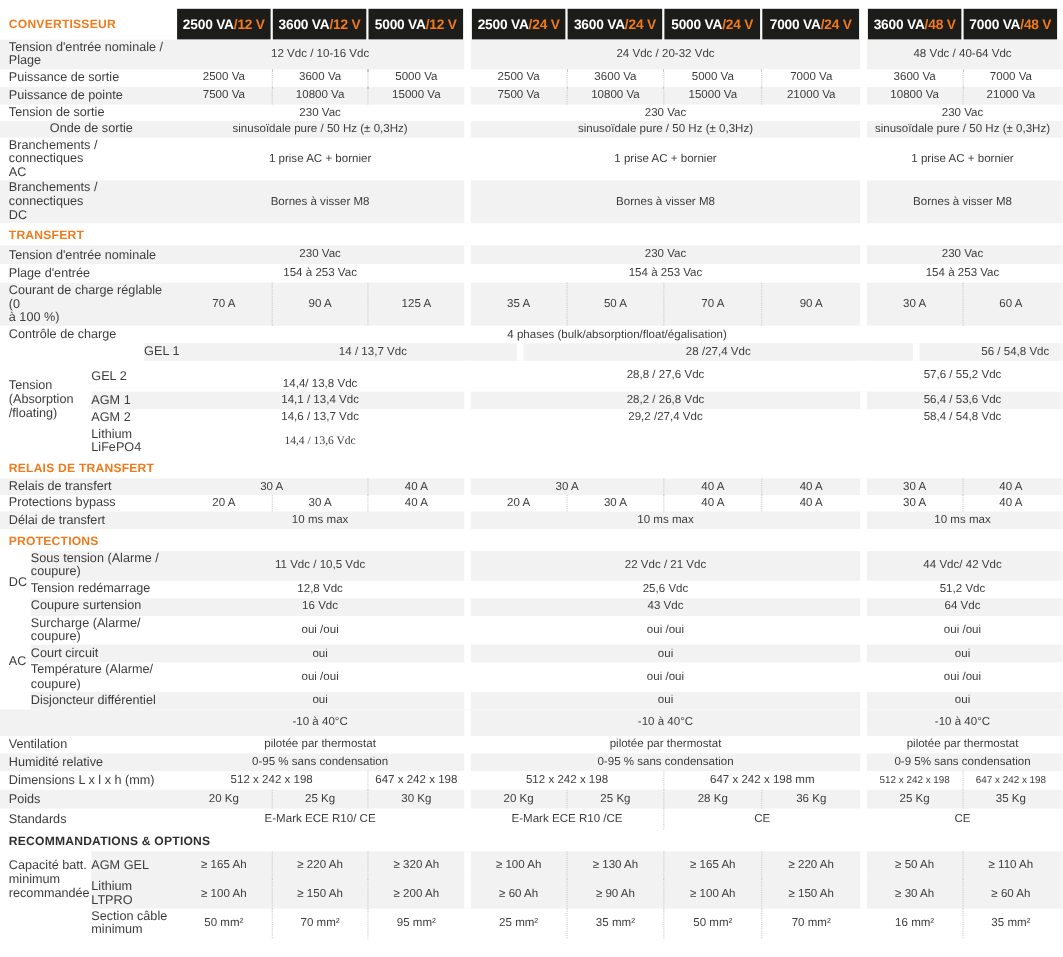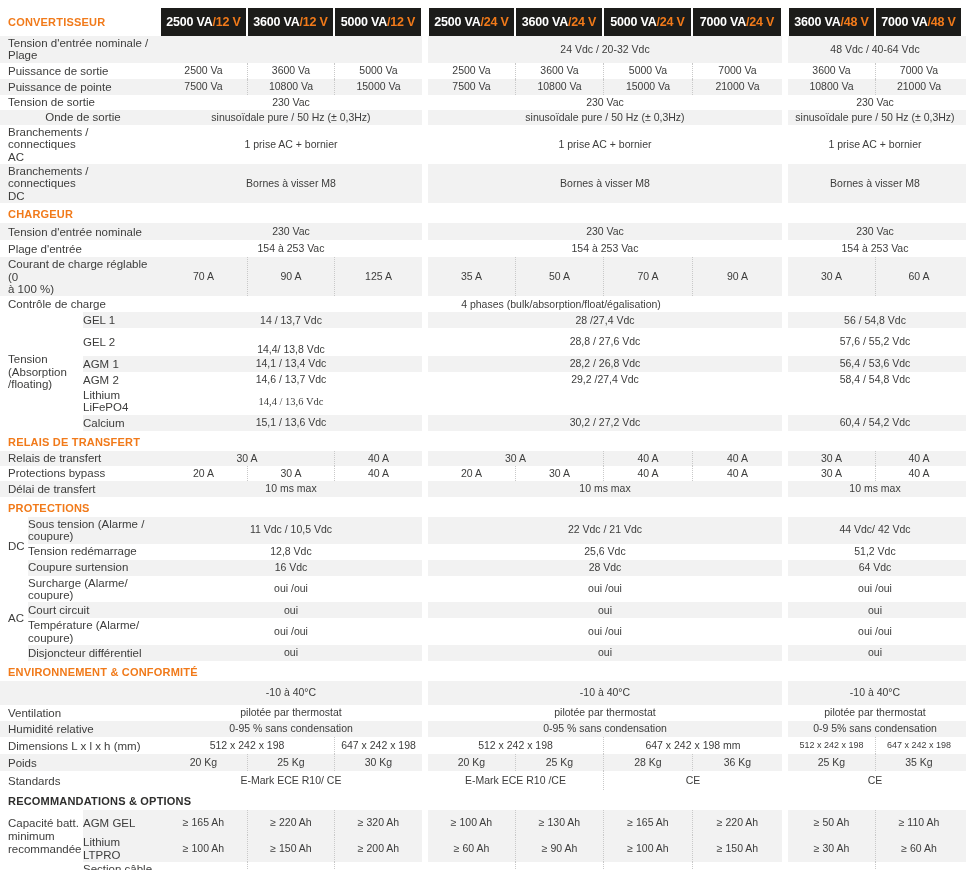--- a/index.html
+++ b/index.html
@@ -64,20 +64,21 @@
         <span class="hva">7000 VA</span>
         <span class="hvolt">/48 V</span>
       </div>
     </div>
     <div class="block">
       <div class="grid-row data-row shade" style="min-height: 24px;">
         <div class="gapcover" style="grid-column: 5 / 6;"></div>
         <div class="gapcover" style="grid-column: 10 / 11;"></div>
         <div class="rowlabel" style="grid-column: 1;">Tension d'entrée nominale /
 Plage</div>
+        <div class="cell" style="grid-column: 2 / 5;">12 Vdc / 10-16 Vdc</div>
         <div class="cell" style="grid-column: 6 / 10;">24 Vdc / 20-32 Vdc</div>
         <div class="cell" style="grid-column: 11 / 13;">48 Vdc / 40-64 Vdc</div>
       </div>
       <div class="grid-row data-row" style="min-height: 16px;">
         <div class="gapcover" style="grid-column: 5 / 6;"></div>
         <div class="gapcover" style="grid-column: 10 / 11;"></div>
         <div class="rowlabel" style="grid-column: 1;">Puissance de sortie</div>
         <div class="cell" style="grid-column: 2 / 3;">2500 Va</div>
         <div class="cell sep" style="grid-column: 3 / 4;">3600 Va</div>
         <div class="cell sep" style="grid-column: 4 / 5;">5000 Va</div>
@@ -130,21 +131,21 @@
       <div class="grid-row data-row shade" style="min-height: 25px;">
         <div class="gapcover" style="grid-column: 5 / 6;"></div>
         <div class="gapcover" style="grid-column: 10 / 11;"></div>
         <div class="rowlabel" style="grid-column: 1;">Branchements / connectiques
 DC</div>
         <div class="cell" style="grid-column: 2 / 5;">Bornes à visser M8</div>
         <div class="cell" style="grid-column: 6 / 10;">Bornes à visser M8</div>
         <div class="cell" style="grid-column: 11 / 13;">Bornes à visser M8</div>
       </div>
     </div>
-    <div class="seclabel">CHARGEUR</div>
+    <div class="seclabel">TRANSFERT</div>
     <div class="block">
       <div class="grid-row data-row shade" style="min-height: 17px;">
         <div class="gapcover" style="grid-column: 5 / 6;"></div>
         <div class="gapcover" style="grid-column: 10 / 11;"></div>
         <div class="rowlabel" style="grid-column: 1;">Tension d'entrée nominale</div>
         <div class="cell" style="grid-column: 2 / 5;">230 Vac</div>
         <div class="cell" style="grid-column: 6 / 10;">230 Vac</div>
         <div class="cell" style="grid-column: 11 / 13;">230 Vac</div>
       </div>
       <div class="grid-row data-row" style="min-height: 17px;">
@@ -174,21 +175,21 @@
         <div class="gapcover" style="grid-column: 5 / 6;"></div>
         <div class="gapcover" style="grid-column: 10 / 11;"></div>
         <div class="rowlabel" style="grid-column: 1;">Contrôle de charge</div>
         <div class="cell" style="grid-column: 2 / 13;">4 phases (bulk/absorption/float/égalisation)</div>
       </div>
     </div>
     <div class="block has-side">
       <div class="sidelabel">Tension
 (Absorption
 /floating)</div>
-      <div class="grid-row data-row" style="min-height: 16px; background: linear-gradient(rgb(242, 242, 242), rgb(242, 242, 242)) 83px 0px / calc(100% - 83px) 100% no-repeat;">
+      <div class="grid-row data-row" style="min-height: 16px; background: linear-gradient(rgb(242, 242, 242), rgb(242, 242, 242)) 83px 0px / calc(100% - 83px) 100% no-repeat; margin-left: 48px;">
         <div class="gapcover" style="grid-column: 5 / 6;"></div>
         <div class="gapcover" style="grid-column: 10 / 11;"></div>
         <div class="rowlabel" style="grid-column: 1; padding-left: 83px;">GEL 1</div>
         <div class="cell" style="grid-column: 2 / 5;">14 / 13,7 Vdc</div>
         <div class="cell" style="grid-column: 6 / 10;">28 /27,4 Vdc</div>
         <div class="cell" style="grid-column: 11 / 13;">56 / 54,8 Vdc</div>
       </div>
       <div class="grid-row data-row" style="min-height: 16px;">
         <div class="gapcover" style="grid-column: 5 / 6;"></div>
         <div class="gapcover" style="grid-column: 10 / 11;"></div>
@@ -211,28 +212,20 @@
         <div class="rowlabel" style="grid-column: 1; padding-left: 83px;">AGM 2</div>
         <div class="cell" style="grid-column: 2 / 5;">14,6 / 13,7 Vdc</div>
         <div class="cell" style="grid-column: 6 / 10;">29,2 /27,4 Vdc</div>
         <div class="cell" style="grid-column: 11 / 13; text-align: center;">58,4 / 54,8 Vdc</div>
       </div>
       <div class="grid-row data-row" style="min-height: 16px;">
         <div class="gapcover" style="grid-column: 5 / 6;"></div>
         <div class="gapcover" style="grid-column: 10 / 11;"></div>
         <div class="rowlabel" style="grid-column: 1; padding-left: 83px;">Lithium LiFePO4</div>
         <div class="cell" style="grid-column: 2 / 5; font-family: Liberation Serif, serif;">14,4 / 13,6 Vdc</div>
-      </div>
-      <div class="grid-row data-row" style="min-height: 16px; background: linear-gradient(rgb(242, 242, 242), rgb(242, 242, 242)) 83px 0px / calc(100% - 83px) 100% no-repeat;">
-        <div class="gapcover" style="grid-column: 5 / 6;"></div>
-        <div class="gapcover" style="grid-column: 10 / 11;"></div>
-        <div class="rowlabel" style="grid-column: 1; padding-left: 83px;">Calcium</div>
-        <div class="cell" style="grid-column: 2 / 5;">15,1 / 13,6 Vdc</div>
-        <div class="cell" style="grid-column: 6 / 10;">30,2 / 27,2 Vdc</div>
-        <div class="cell" style="grid-column: 11 / 13;">60,4 / 54,2 Vdc</div>
       </div>
     </div>
     <div class="seclabel">RELAIS DE TRANSFERT</div>
     <div class="block">
       <div class="grid-row data-row shade" style="min-height: 15px;">
         <div class="gapcover" style="grid-column: 5 / 6;"></div>
         <div class="gapcover" style="grid-column: 10 / 11;"></div>
         <div class="rowlabel" style="grid-column: 1;">Relais de transfert</div>
         <div class="cell" style="grid-column: 2 / 4;">30 A</div>
         <div class="cell sep" style="grid-column: 4 / 5;">40 A</div>
@@ -283,21 +276,21 @@
         <div class="rowlabel" style="grid-column: 1; padding-left: 28px;">Tension redémarrage</div>
         <div class="cell" style="grid-column: 2 / 5;">12,8 Vdc</div>
         <div class="cell" style="grid-column: 6 / 10;">25,6 Vdc</div>
         <div class="cell" style="grid-column: 11 / 13;">51,2 Vdc</div>
       </div>
       <div class="grid-row data-row" style="min-height: 16px; background: linear-gradient(rgb(242, 242, 242), rgb(242, 242, 242)) 28px 0px / calc(100% - 28px) 100% no-repeat;">
         <div class="gapcover" style="grid-column: 5 / 6;"></div>
         <div class="gapcover" style="grid-column: 10 / 11;"></div>
         <div class="rowlabel" style="grid-column: 1; padding-left: 28px;">Coupure surtension</div>
         <div class="cell" style="grid-column: 2 / 5;">16 Vdc</div>
-        <div class="cell" style="grid-column: 6 / 10;">28 Vdc</div>
+        <div class="cell" style="grid-column: 6 / 10;">43 Vdc</div>
         <div class="cell" style="grid-column: 11 / 13;">64 Vdc</div>
       </div>
     </div>
     <div class="block has-side">
       <div class="sidelabel">AC</div>
       <div class="grid-row data-row" style="min-height: 25px;">
         <div class="gapcover" style="grid-column: 5 / 6;"></div>
         <div class="gapcover" style="grid-column: 10 / 11;"></div>
         <div class="rowlabel" style="grid-column: 1; padding-left: 28px;">Surcharge (Alarme/
 coupure)</div>
@@ -324,21 +317,20 @@
       </div>
       <div class="grid-row data-row" style="min-height: 16px; background: linear-gradient(rgb(242, 242, 242), rgb(242, 242, 242)) 28px 0px / calc(100% - 28px) 100% no-repeat;">
         <div class="gapcover" style="grid-column: 5 / 6;"></div>
         <div class="gapcover" style="grid-column: 10 / 11;"></div>
         <div class="rowlabel" style="grid-column: 1; padding-left: 28px;">Disjoncteur différentiel</div>
         <div class="cell" style="grid-column: 2 / 5;">oui</div>
         <div class="cell" style="grid-column: 6 / 10;">oui</div>
         <div class="cell" style="grid-column: 11 / 13;">oui</div>
       </div>
     </div>
-    <div class="seclabel">ENVIRONNEMENT &amp; CONFORMITÉ</div>
     <div class="block">
       <div class="grid-row data-row shade" style="min-height: 24px;">
         <div class="gapcover" style="grid-column: 5 / 6;"></div>
         <div class="gapcover" style="grid-column: 10 / 11;"></div>
         <div class="cell" style="grid-column: 2 / 5;">-10 à 40°C</div>
         <div class="cell" style="grid-column: 6 / 10;">-10 à 40°C</div>
         <div class="cell" style="grid-column: 11 / 13;">-10 à 40°C</div>
       </div>
       <div class="grid-row data-row" style="min-height: 16px;">
         <div class="gapcover" style="grid-column: 5 / 6;"></div>

